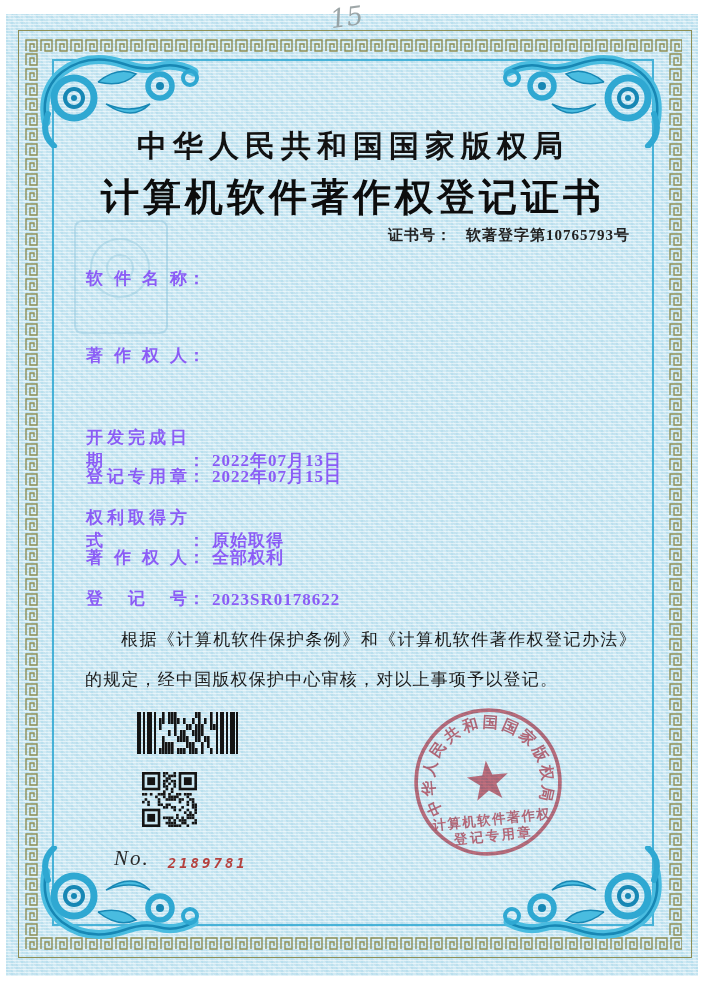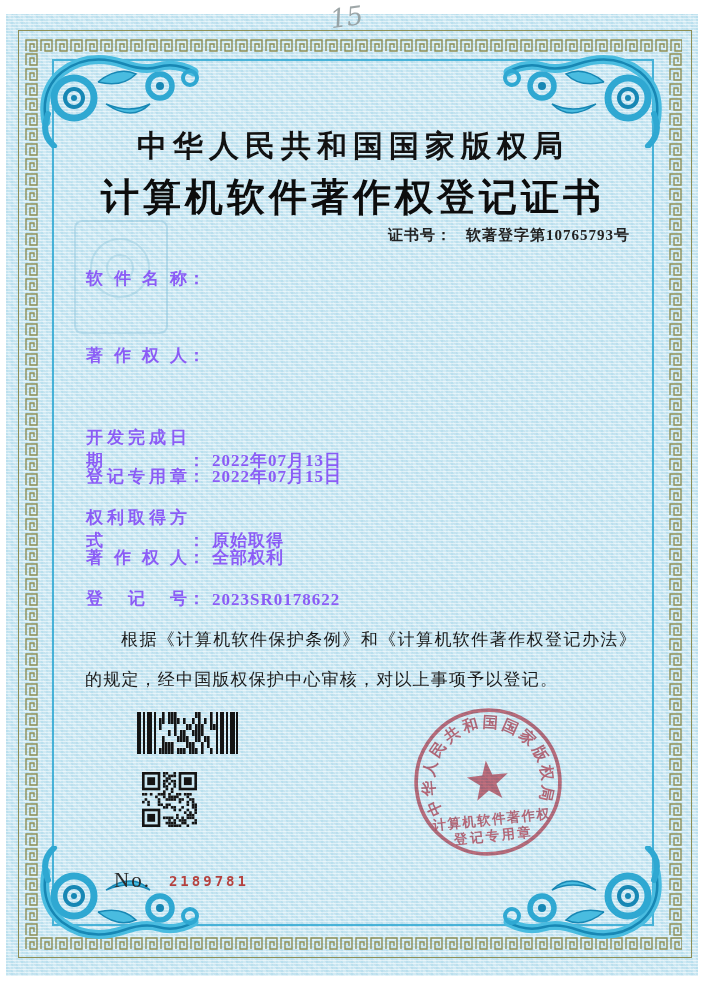--- a/index.html
+++ b/index.html
@@ -79,21 +79,21 @@
   .paragraph{
     position:absolute;left:85px;top:620px;width:552px;
     font-size:17px;font-weight:400;line-height:40px;letter-spacing:1.2px;
     text-indent:36px;text-align:justify;color:#1a1a1a;
   }
 
   .barcode{position:absolute;left:137px;top:712px;}
   .qr{position:absolute;left:142px;top:772px;}
 
   .serial{
-    position:absolute;left:114px;top:868px;display:flex;align-items:center;
+    position:absolute;left:114px;top:846px;display:flex;align-items:flex-end;font-style:italic;
   }
   .serial .no-label{font-size:21px;color:#2a2a2a;letter-spacing:2px;}
   .serial .no-value{
     margin-left:18px;font-family:"DejaVu Sans Mono",monospace;
     font-size:14px;color:#b5413e;letter-spacing:3px;font-weight:700;
   }
   .issue-date{
     position:absolute;left:426px;top:849px;font-size:20px;font-weight:700;
     letter-spacing:1px;color:#141414;
   }

